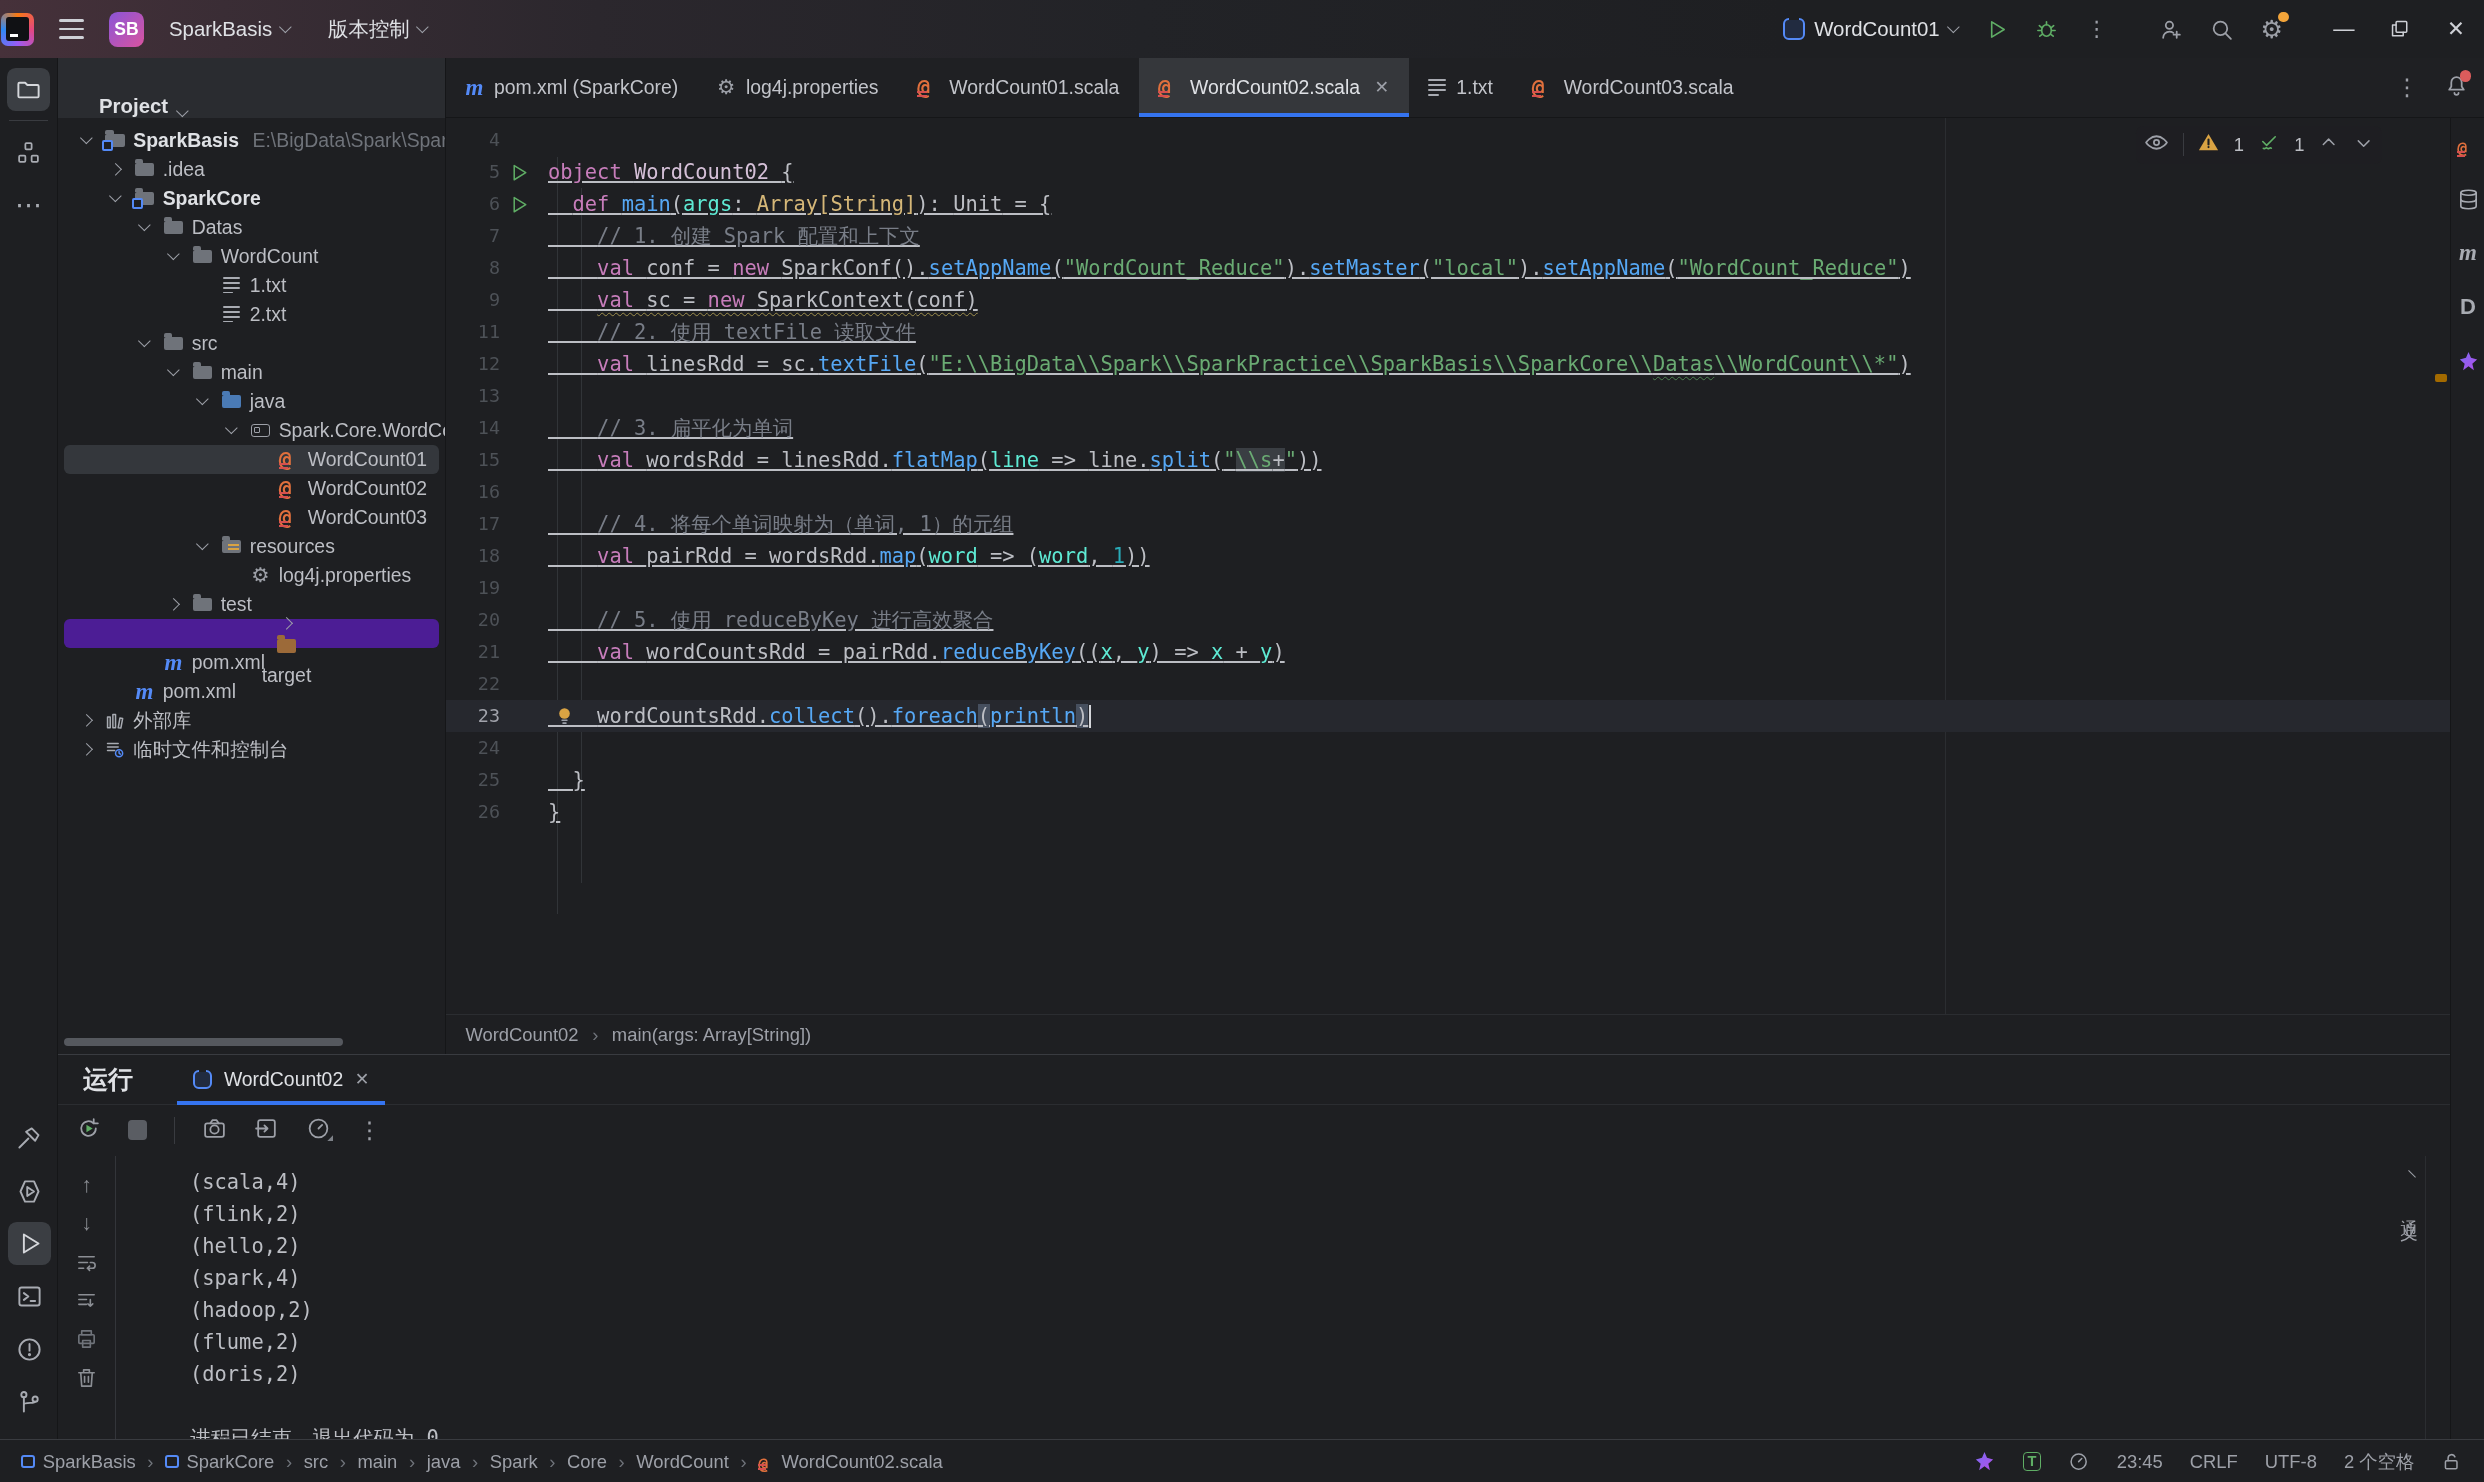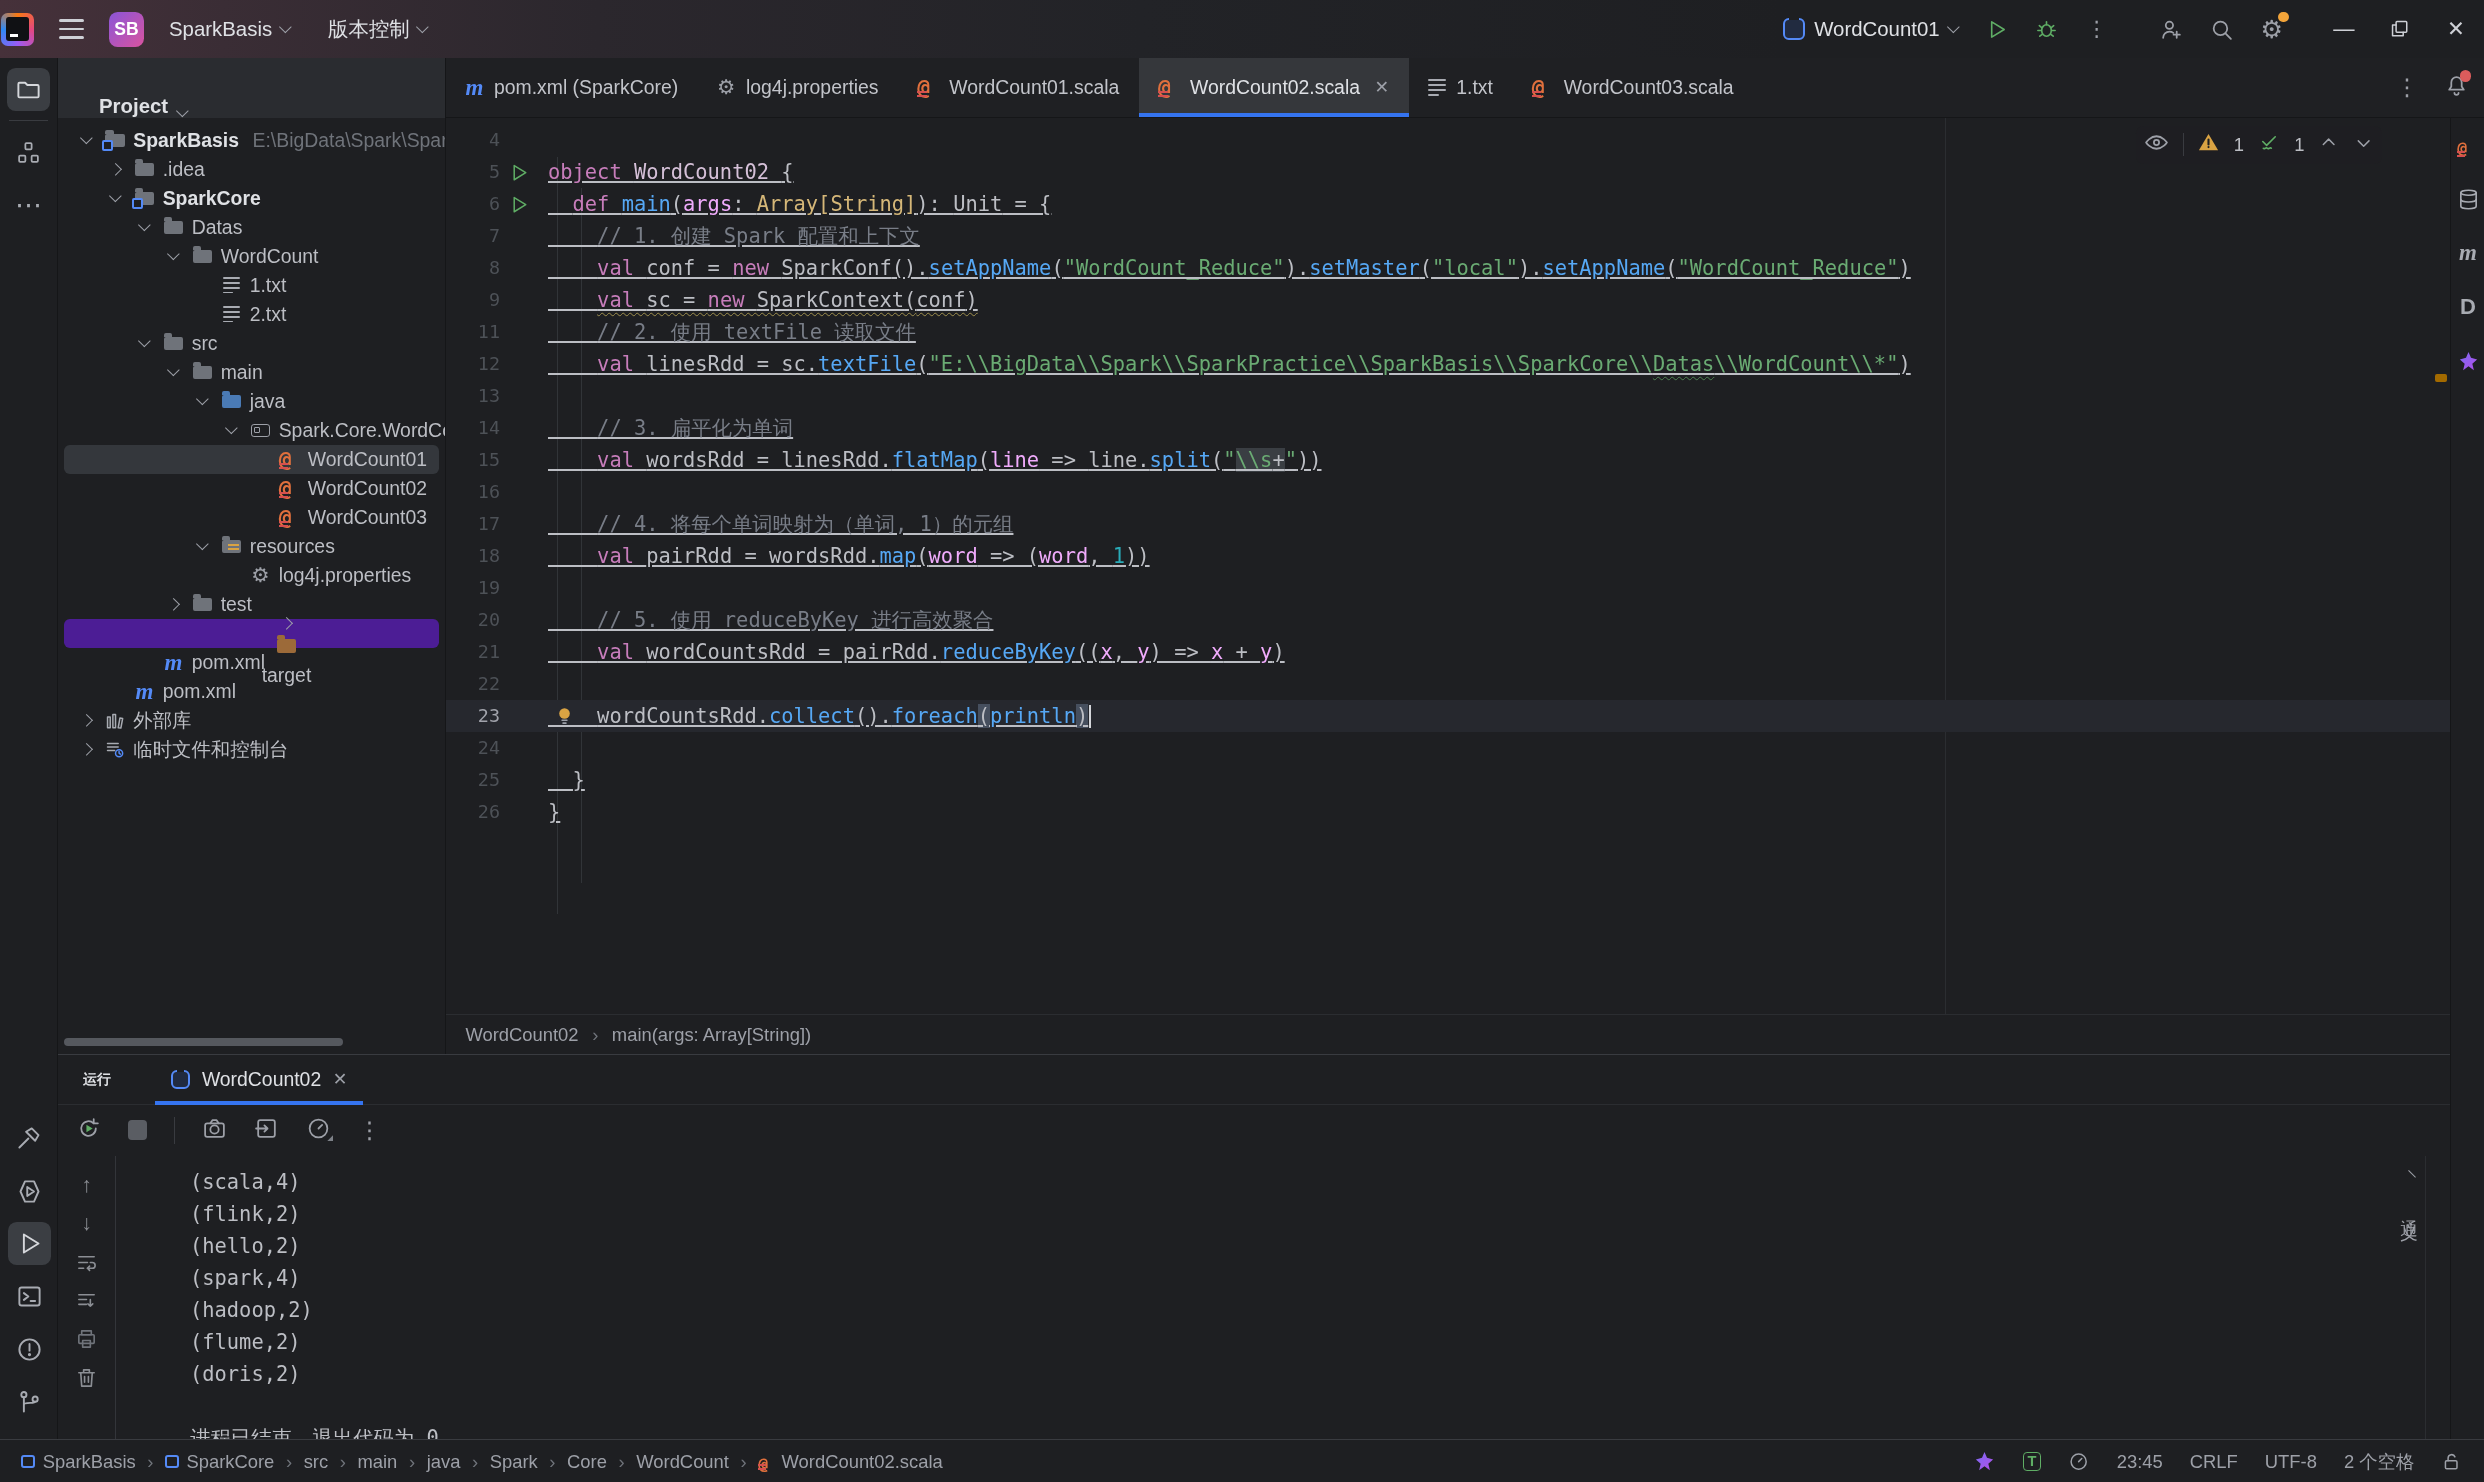--- a/index.html
+++ b/index.html
@@ -91,21 +91,21 @@
   .guide{position:absolute;width:1px;background:#313438;z-index:0;}
   #wrapguide{position:absolute;left:1499px;top:0;bottom:0;width:1px;background:#2b2d31;}
   .cl{position:relative;height:32px;line-height:32px;font-size:20.4px;white-space:pre;z-index:1;}
   .cl.cur{background:#26282e;}
   .cl .ln{position:absolute;left:0;top:0;width:54px;text-align:right;color:#4d5157;font-size:18.4px;}
   .cl.cur .ln{color:#a1a3ab;}
   .cl .runarr{position:absolute;left:62px;top:4.9px;color:var(--green);}
   .cl .bulb{position:absolute;left:107px;top:3.9px;}
   .cl .ct{margin-left:102px;text-decoration:underline;}
   .d{color:#bcbec4;}.k{color:#c77dbb;}.f{color:#56a8f5;}.s{color:#6aab73;}.c{color:#787d87;}
-  .p{color:#f0abfc;}.n{color:#29abb8;}.t{color:#d5b778;}.cls{color:#d5c0d8;}
+  .p{color:#5eead4;}.n{color:#29abb8;}.t{color:#d5b778;}.cls{color:#d5c0d8;}
   .wu{text-decoration:underline wavy #9e8f4e 1px;text-underline-offset:4.9px;}
   .gw{text-decoration:underline wavy #4e8052 1px;text-underline-offset:4.9px;}
   .sel{background:#3a3e43;}
   .hlp{background:#464f5e;}
   .caret{display:inline-block;width:1.9px;height:23px;background:#d4d6da;vertical-align:middle;margin-left:1px;}
   #inspect{position:absolute;right:68px;top:7.8px;display:flex;align-items:center;gap:13.6px;color:var(--txt2);font-family:"Liberation Sans",sans-serif;font-size:18.4px;background:rgba(30,31,34,.85);padding:3.9px 7.8px;border-radius:7.8px;}
   #inspect .cnt{color:#bcbec4;}
   #inspect .vsep{width:1px;height:23px;background:#393b40;}
   #ed-scroll{position:absolute;right:0;top:0;bottom:0;width:19.4px;}
   #ed-mark{position:absolute;right:2.9px;top:256px;width:12.6px;height:7.8px;background:#a36a00;border-radius:1.9px;}
@@ -117,21 +117,21 @@
 
   
   #rightstripe{position:absolute;left:2450px;top:118px;width:34px;height:1321px;background:var(--bg);border-left:1px solid var(--seam);}
   .rs-ic{width:34px;height:54px;display:flex;align-items:center;justify-content:center;color:#a8abb2;cursor:pointer;font-size:21.3px;}
   .rs-m{font-family:"Liberation Serif",serif;font-style:italic;font-weight:700;font-size:23px;}
   .rs-d{font-weight:700;font-size:22px;color:#a8abb2;}
 
   
   #bottom{position:absolute;left:58px;top:1054px;width:2392px;height:385px;background:var(--bg);border-top:1px solid var(--line);}
   #runheader{height:50px;display:flex;align-items:center;border-bottom:1px solid #2b2d31;}
-  #runtitle{font-weight:700;color:var(--white);font-size:14px;padding:0 25px;}
+  #runtitle{font-weight:700;color:var(--white);font-size:25px;padding:0 25px;}
   #runtab{display:flex;align-items:center;gap:11.6px;height:50px;padding:0 15.5px;margin-left:19.4px;color:var(--white);font-size:19.4px;box-shadow:inset 0 -3.9px 0 var(--accent);cursor:pointer;}
   #runtab .x{color:var(--txt2);font-size:17.5px;}
   #runtools{height:50px;display:flex;align-items:center;gap:27px;padding-left:17.5px;color:var(--txt2);}
   .stopsq{width:19.4px;height:19.4px;background:#5a5d63;border-radius:3.9px;}
   .vsep{width:1px;height:27px;background:#393b40;}
   .gaugewrap{position:relative;}
   .gaugewrap::after{content:"";position:absolute;right:-5.8px;bottom:0;border:4.9px solid transparent;border-top-color:#7d8188;transform:rotate(-45deg);}
   #console{position:absolute;left:0;top:101px;bottom:0;right:0;display:flex;}
   #congutter{width:58px;border-right:1px solid #33353a;display:flex;flex-direction:column;align-items:center;gap:11.6px;padding-top:15.5px;}
   #congutter .cg{color:#8b8e94;cursor:pointer;font-size:21.3px;height:27px;display:flex;align-items:center;}

